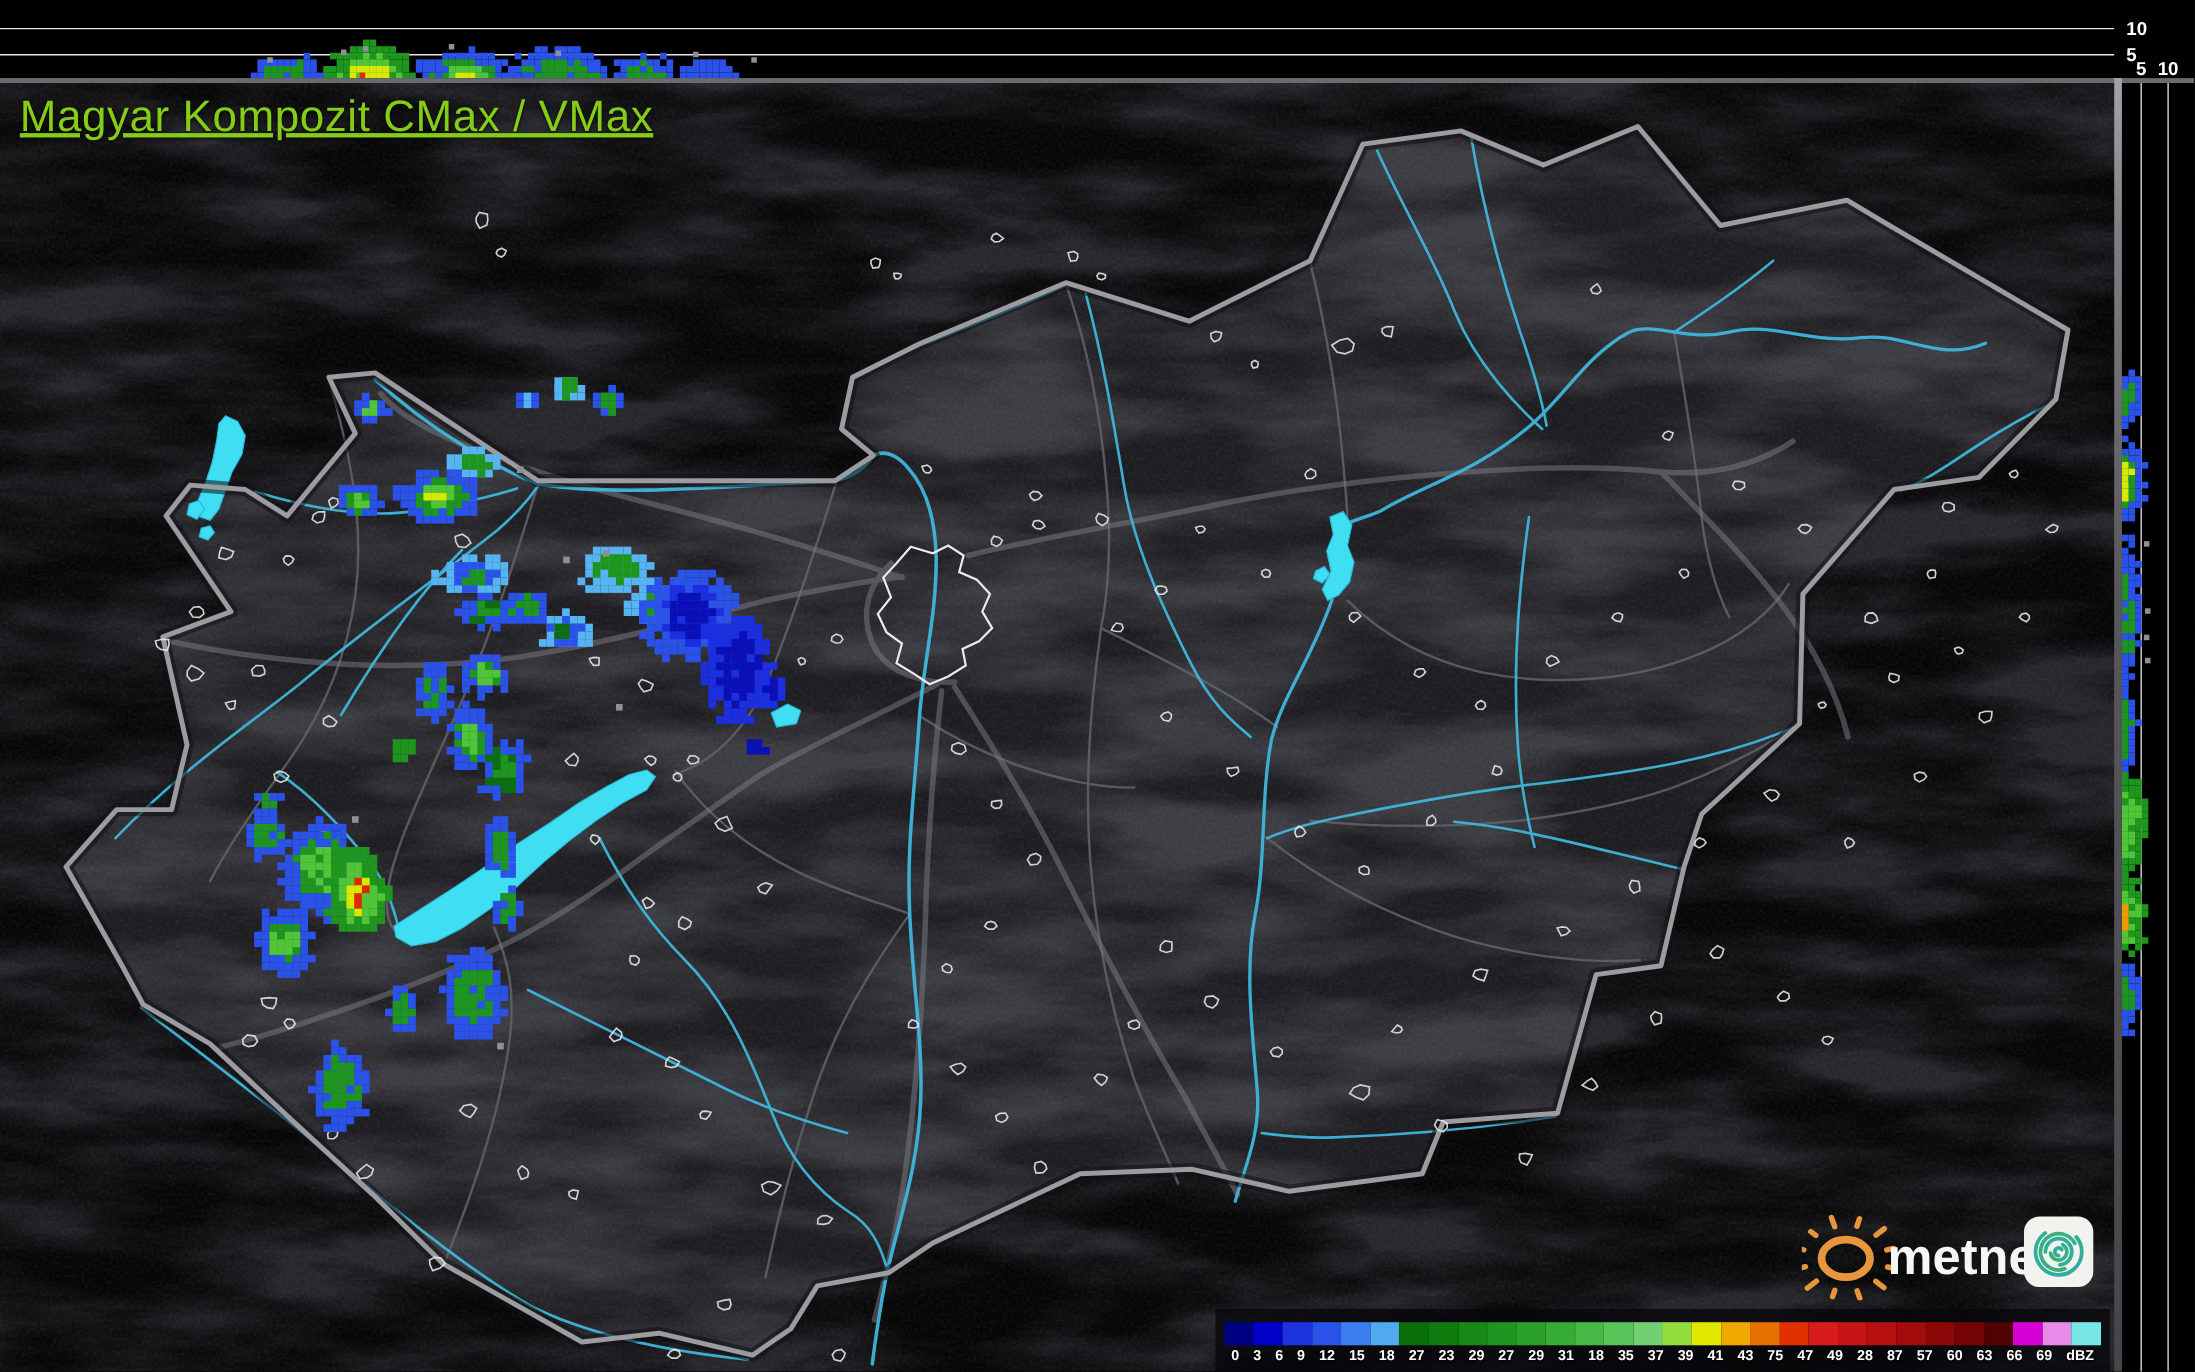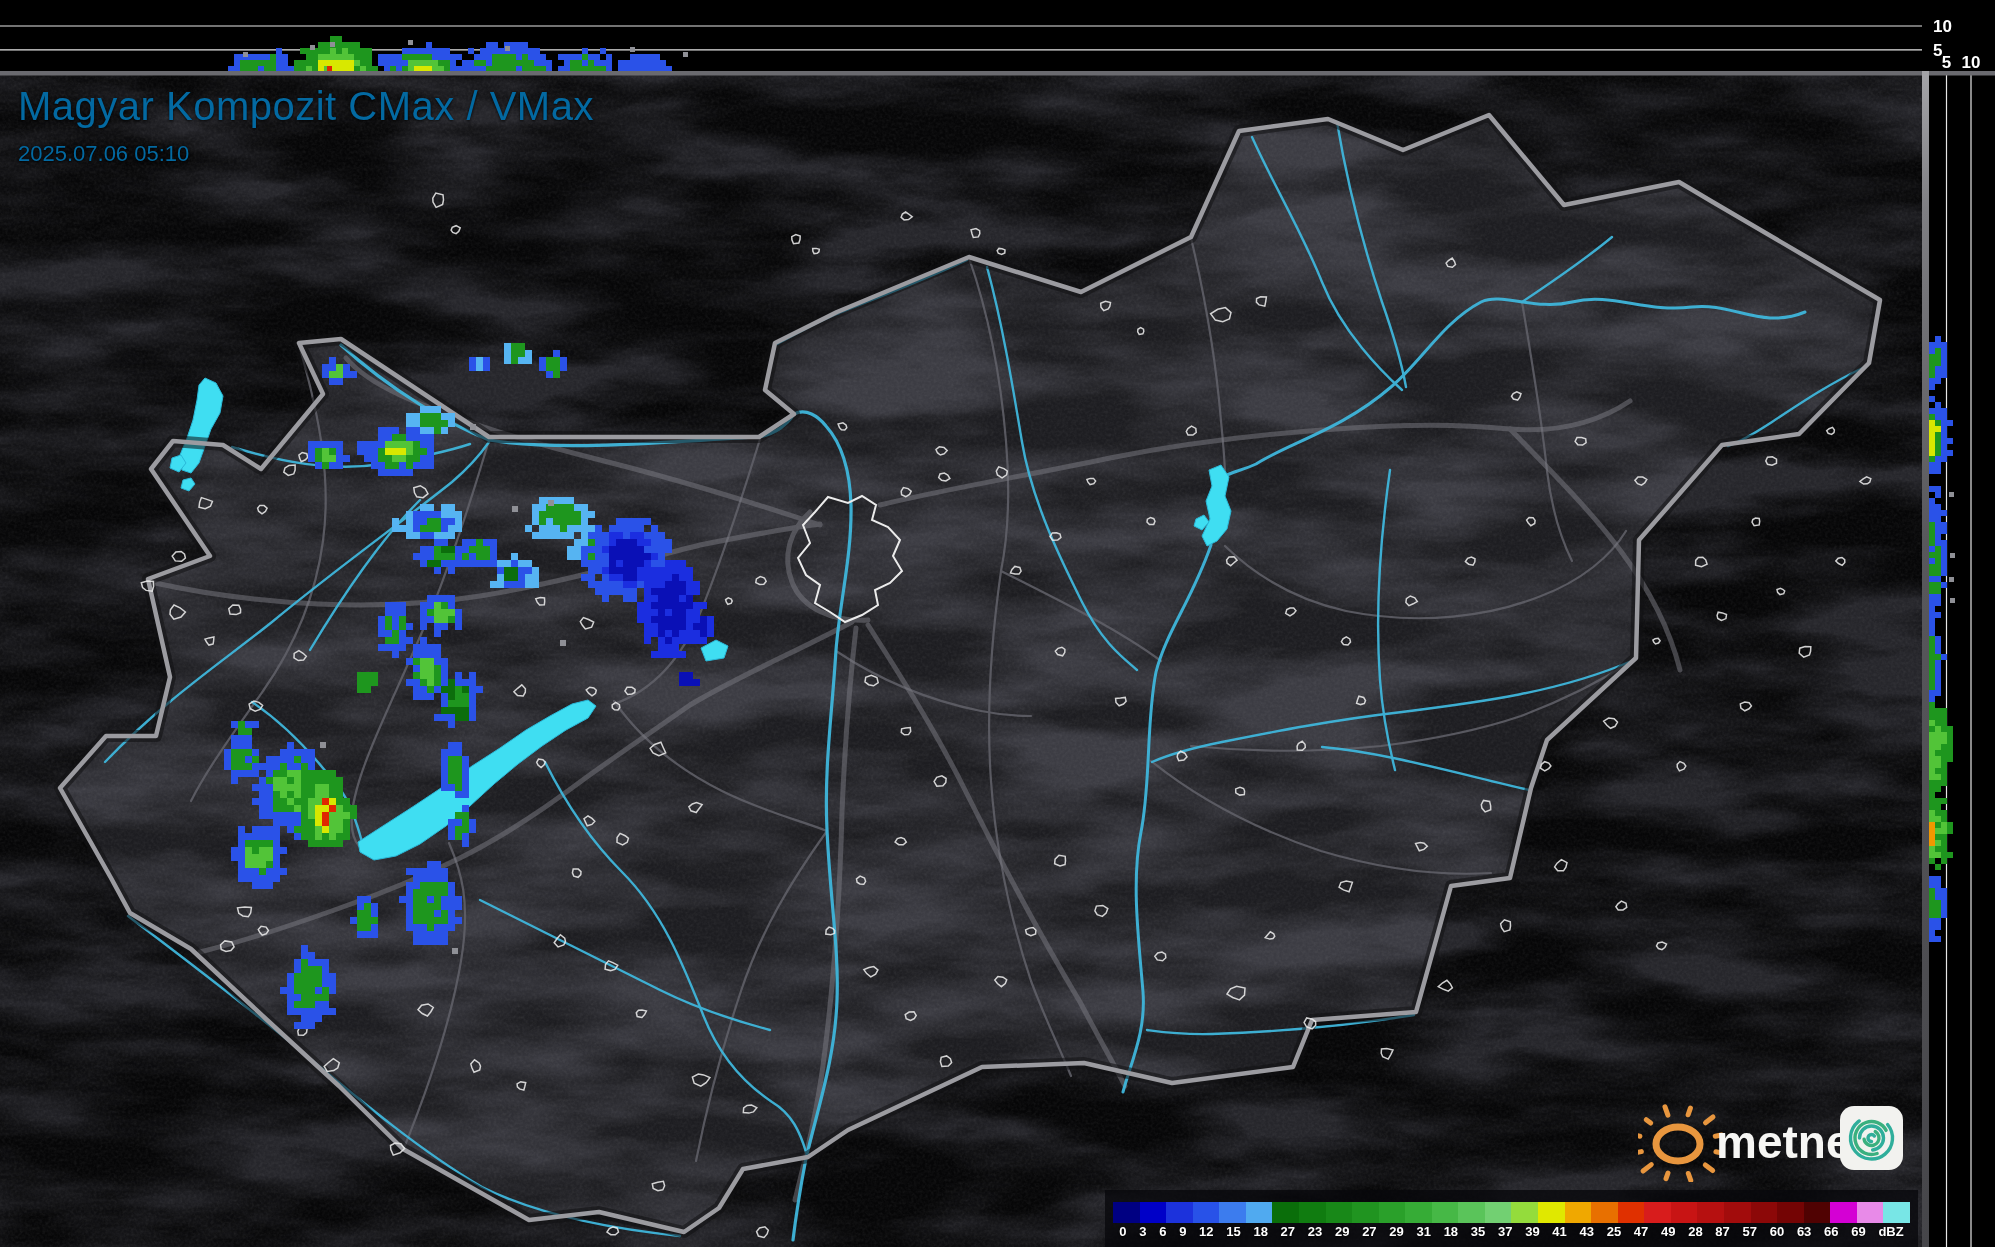--- a/index.html
+++ b/index.html
@@ -1,19 +1,19 @@
 <!DOCTYPE html>
 <html><head>
 <meta charset="utf-8">
 <style>
   html,body{margin:0;padding:0;background:#000;}
   #stage{position:relative;width:1995px;height:1247px;overflow:hidden;background:#000;
          font-family:"Liberation Sans",sans-serif;}
   #scene{position:absolute;left:0;top:0;}
-  #titleblock{position:absolute;left:18px;top:84px;color:#0369a1;pointer-events:none;}
+  #titleblock{position:absolute;left:18px;top:84px;color:#84cc16;pointer-events:none;text-decoration:underline;}
   #title{font-size:40px;font-weight:400;letter-spacing:0.5px;text-shadow:0 1px 3px rgba(0,0,0,.85);}
   #timestamp{font-size:22px;margin-top:12px;text-shadow:0 1px 2px rgba(0,0,0,.85);}
   #colorbar{position:absolute;left:1105px;top:1190px;width:813px;height:57px;
             background:rgba(8,8,11,.78);}
   #cb-swatches{position:absolute;left:8px;top:12px;width:797px;height:21px;display:flex;}
   .cb-swatch{flex:1 1 auto;height:21px;}
   #cb-labels{position:absolute;left:8px;top:34px;width:797px;display:flex;}
   .cb-label{flex:1 1 auto;text-align:center;color:#fff;font-size:13px;font-weight:bold;
             text-shadow:0 1px 2px #000;}
   #logo{position:absolute;left:1638px;top:1098px;width:272px;height:84px;}
@@ -2817,21 +2817,20 @@
     <g id="panel-ticks">
         <text x="1933" y="55.75" class="panel-tick" text-anchor="start">5</text>
         <text x="1933" y="32" class="panel-tick" text-anchor="start">10</text>
         <text x="1946.5" y="68" class="panel-tick" text-anchor="middle">5</text>
         <text x="1971" y="68" class="panel-tick" text-anchor="middle">10</text>
       </g>
   </svg>
 
   <div id="titleblock">
     <div id="title">Magyar Kompozit CMax / VMax</div>
-    <div id="timestamp">2025.07.06 05:10</div>
   </div>
 
   <div id="colorbar">
     <div id="cb-swatches">
         <div class="cb-swatch" style="background: rgb(0, 0, 130);"></div>
         <div class="cb-swatch" style="background: rgb(0, 0, 200);"></div>
         <div class="cb-swatch" style="background: rgb(28, 50, 220);"></div>
         <div class="cb-swatch" style="background: rgb(40, 82, 232);"></div>
         <div class="cb-swatch" style="background: rgb(60, 124, 238);"></div>
         <div class="cb-swatch" style="background: rgb(80, 170, 240);"></div>
@@ -2873,21 +2872,21 @@
         <div class="cb-label">29</div>
         <div class="cb-label">27</div>
         <div class="cb-label">29</div>
         <div class="cb-label">31</div>
         <div class="cb-label">18</div>
         <div class="cb-label">35</div>
         <div class="cb-label">37</div>
         <div class="cb-label">39</div>
         <div class="cb-label">41</div>
         <div class="cb-label">43</div>
-        <div class="cb-label">25</div>
+        <div class="cb-label">75</div>
         <div class="cb-label">47</div>
         <div class="cb-label">49</div>
         <div class="cb-label">28</div>
         <div class="cb-label">87</div>
         <div class="cb-label">57</div>
         <div class="cb-label">60</div>
         <div class="cb-label">63</div>
         <div class="cb-label">66</div>
         <div class="cb-label">69</div>
         <div class="cb-label">dBZ</div>

